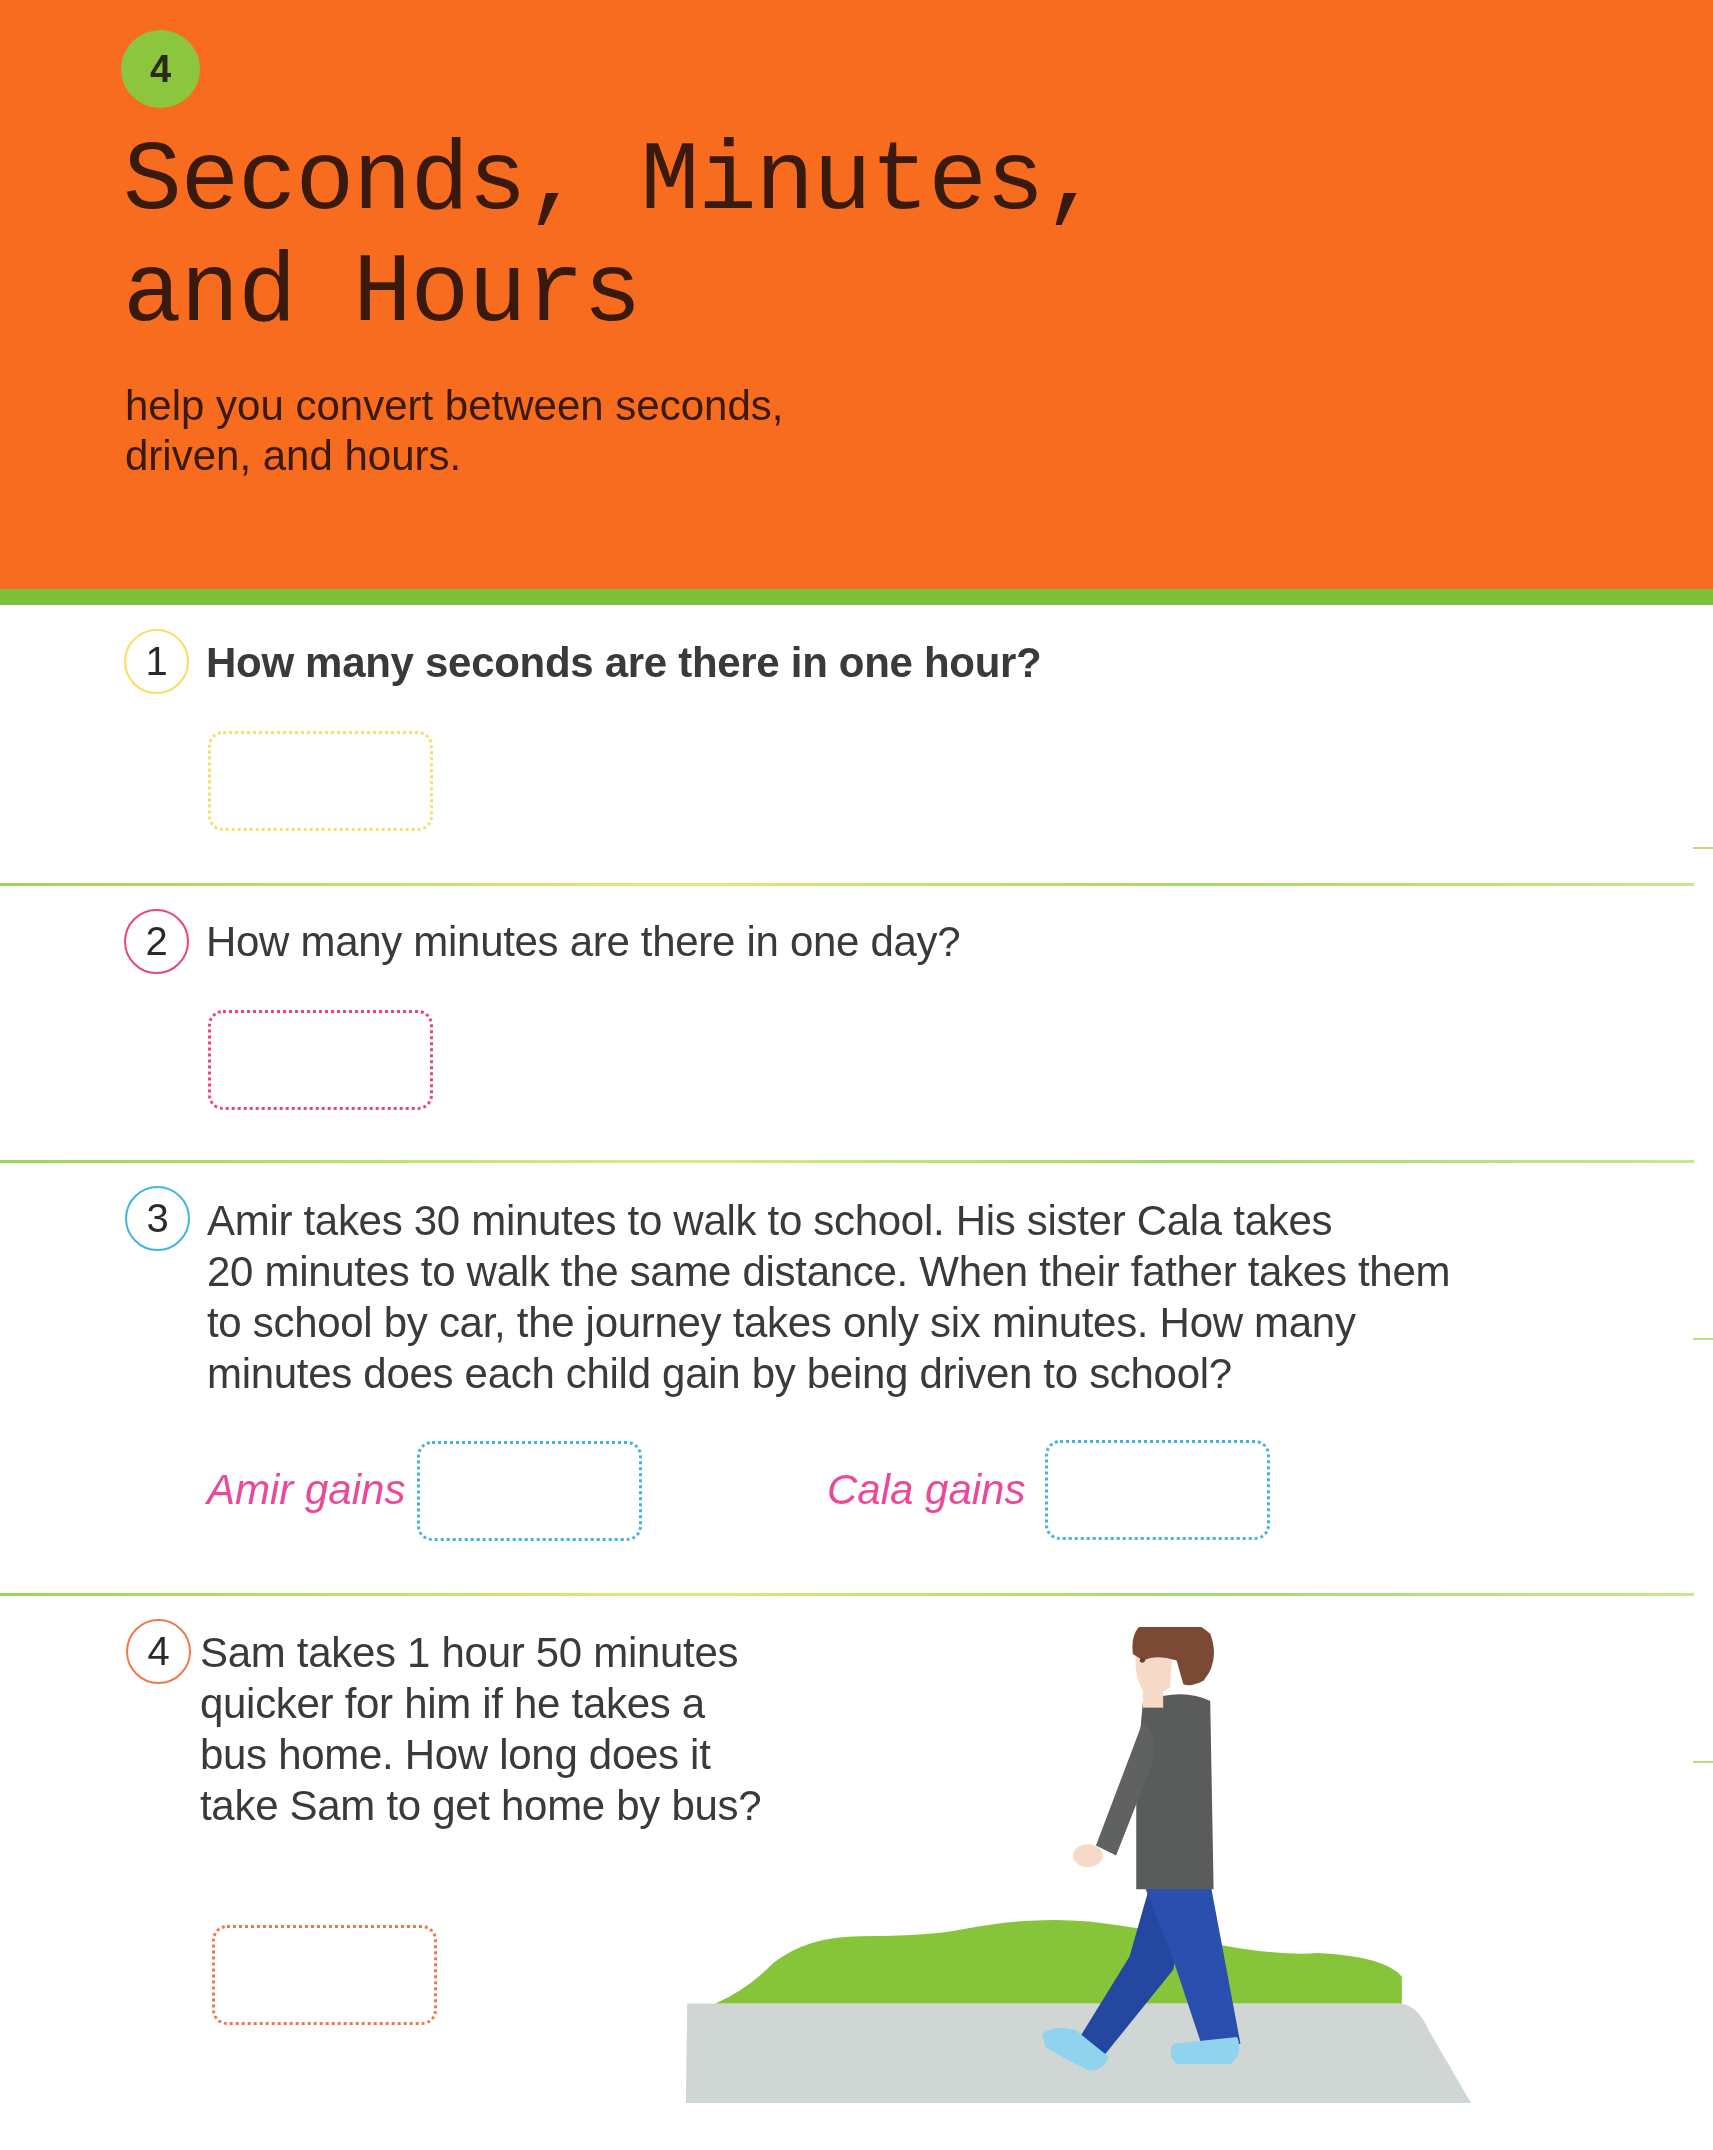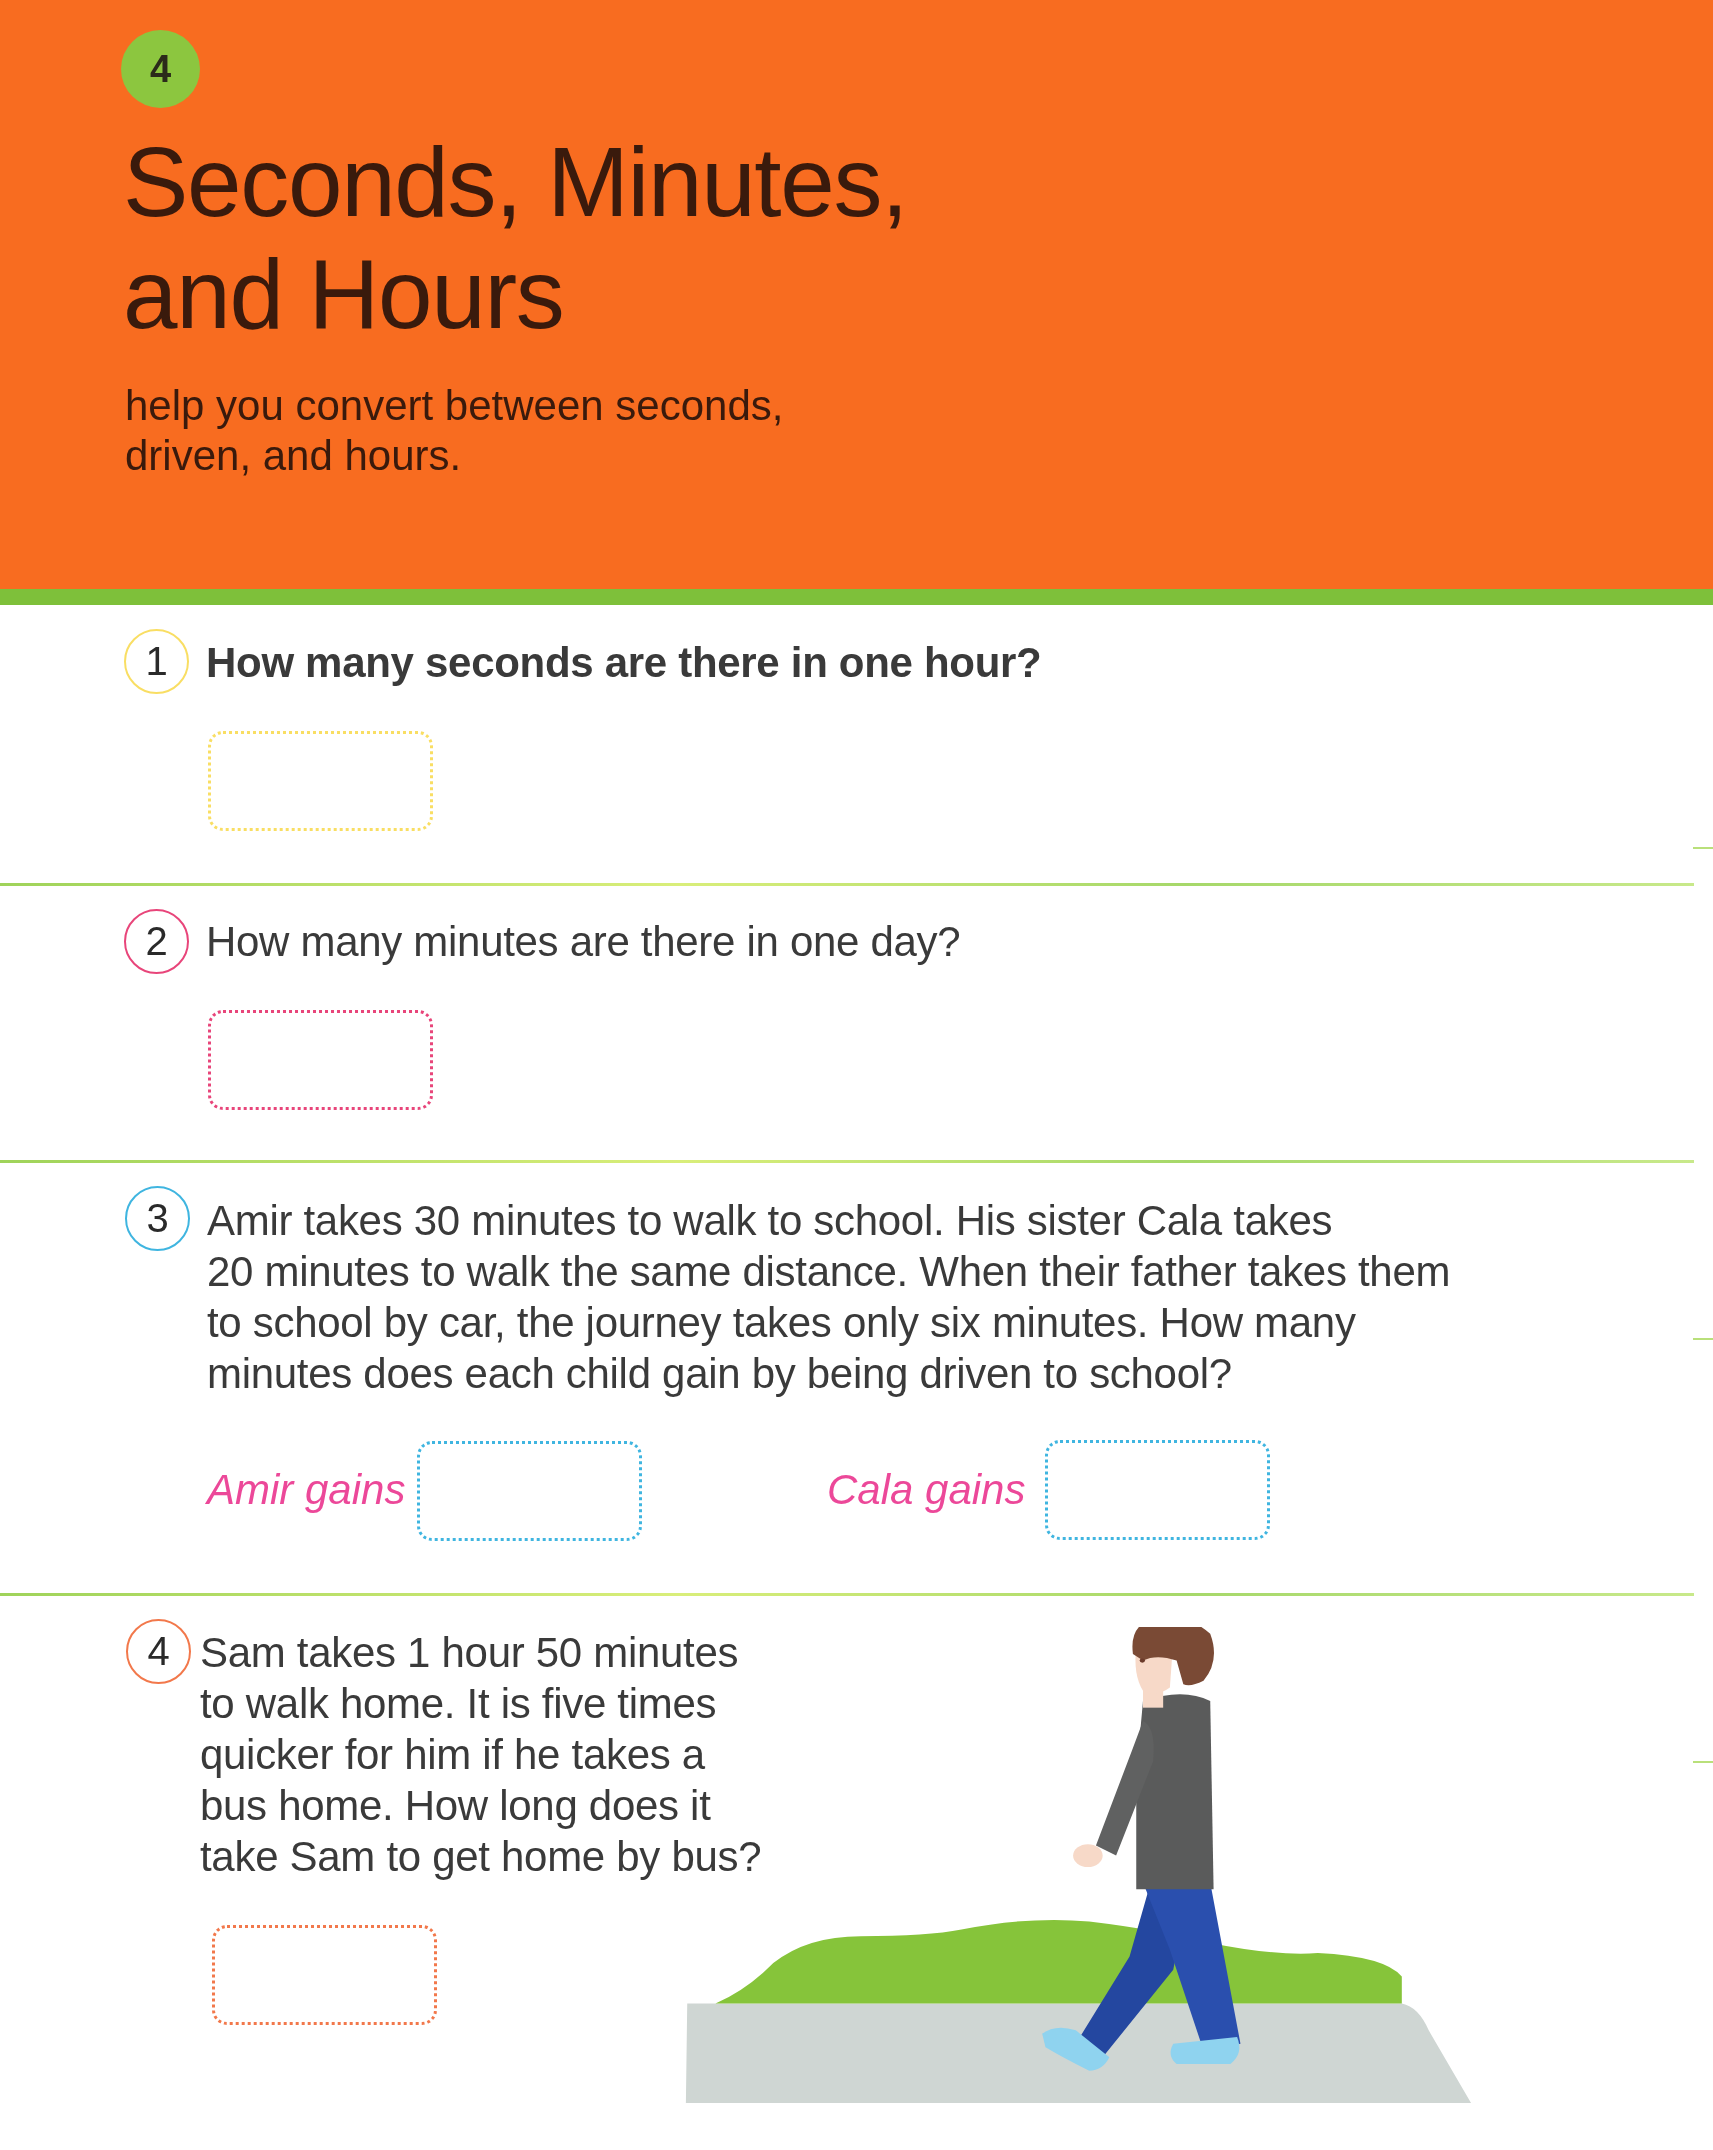--- a/index.html
+++ b/index.html
@@ -17,21 +17,21 @@
   }
   .chapter-badge {
     position: absolute; left: 121px; top: 30px; width: 79px; height: 78px;
     border-radius: 50%; background: #8cc63f;
     display: flex; align-items: center; justify-content: center;
     font-family: "Liberation Sans", sans-serif; font-weight: bold;
     font-size: 38px; color: #2b2b1a;
   }
   .title {
     position: absolute; left: 123px; top: 126px; margin: 0;
-    font-family: Liberation Sans, sans-serif; font-weight: normal;
+    font-family: Liberation Mono, monospace; font-weight: normal;
     font-size: 98px; line-height: 112px; color: #3a1a0c; letter-spacing: -1.3px;
   }
   .title span { display: block; white-space: nowrap; }
   .subtitle {
     position: absolute; left: 125px; top: 381px; margin: 0;
     font-family: "Liberation Sans", sans-serif;
     font-size: 42px; line-height: 50px; color: #3a1a0c;
   }
   .subtitle span { display: block; white-space: nowrap; }
 
@@ -116,21 +116,20 @@
   <div class="answer-label" style="left:207px; top:1466px;">Amir gains</div>
   <div class="answer-box" style="left:417px; top:1441px; border-color:#3fb5e0;"></div>
   <div class="answer-label" style="left:827px; top:1466px;">Cala gains</div>
   <div class="answer-box" style="left:1045px; top:1440px; border-color:#3fb5e0;"></div>
 </section>
 
 <section>
   <div class="qnum" style="left:126px; top:1619px; border-color:#f2784b;">4</div>
   <p class="qtext" style="left:200px; top:1627px;">
     <span>Sam takes 1 hour 50 minutes</span>
-    <span>to walk home. It is five times</span>
     <span>quicker for him if he takes a</span>
     <span>bus home. How long does it</span>
     <span>take Sam to get home by bus?</span>
   </p>
   <div class="answer-box" style="left:212px; top:1925px; border-color:#f2784b;"></div>
 </section>
 
 <svg class="illustration" viewBox="1010 2420 1200 720" xmlns="http://www.w3.org/2000/svg">
 
   <path d="M1022 2980 L2085 2980 Q2110 2985 2125 3020 L2188 3128 L1020 3128 Z" fill="#cfd6d3"></path>

